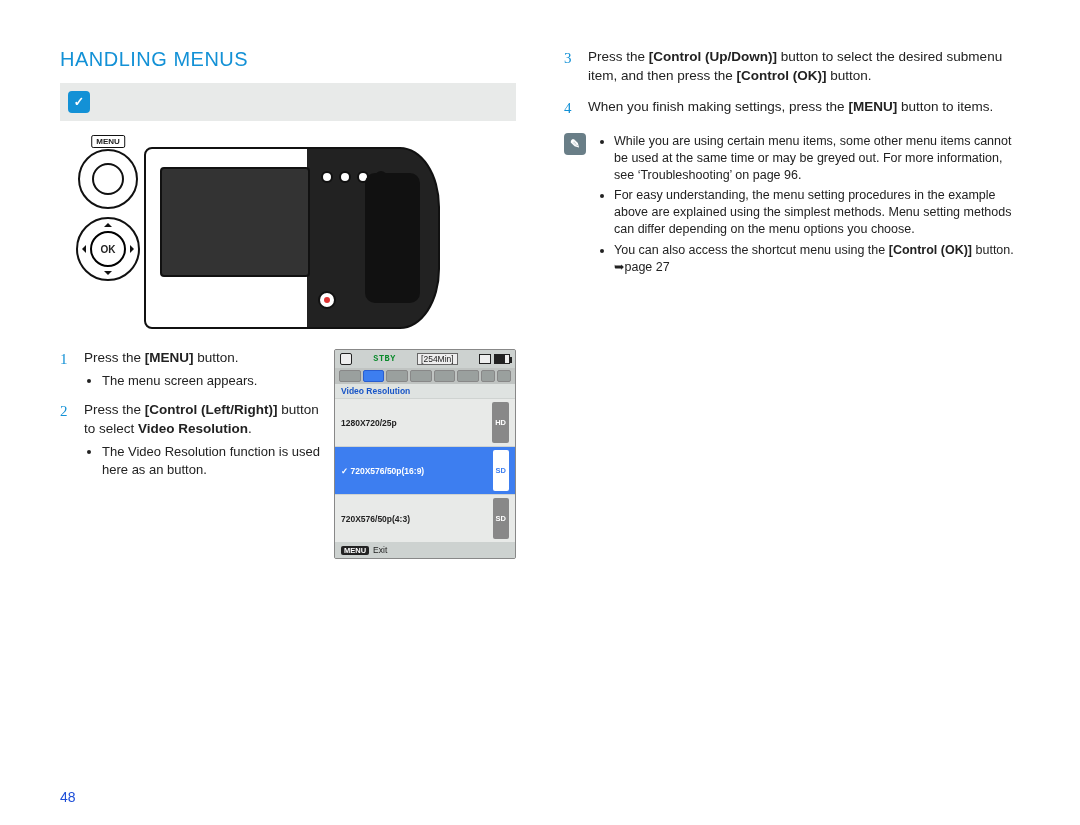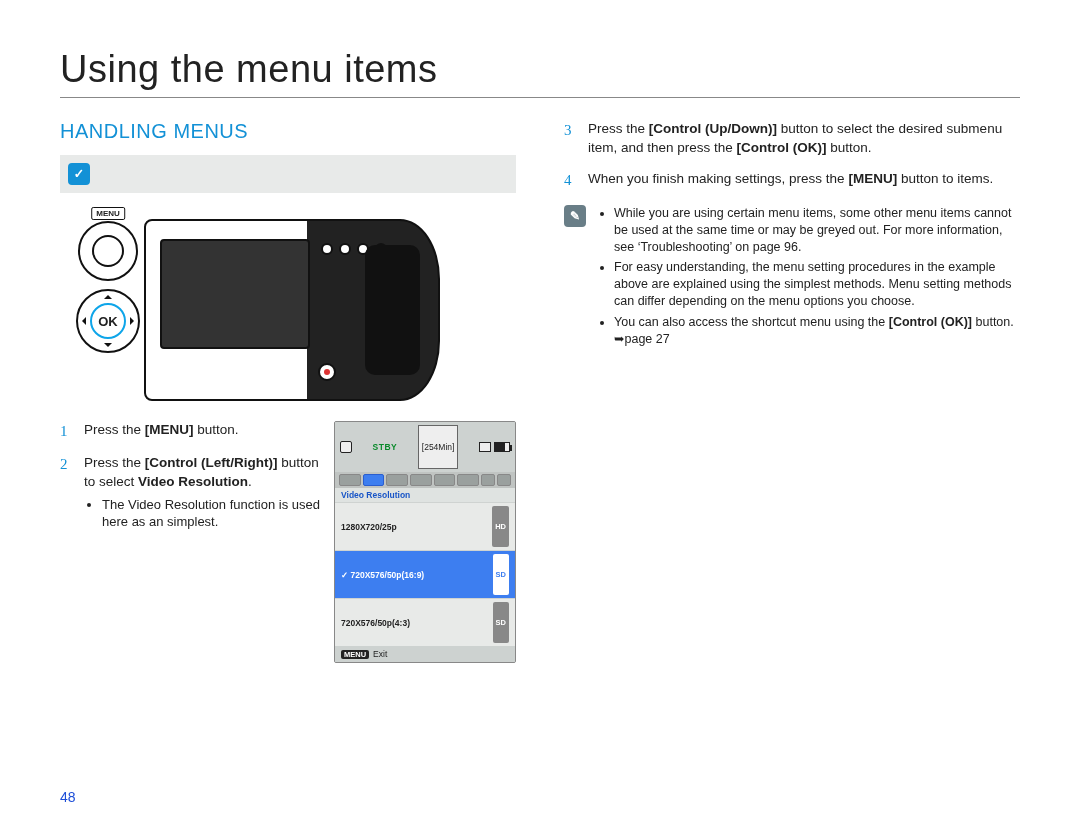--- a/index.html
+++ b/index.html
@@ -88,22 +88,22 @@
   .dial.menu::after {
     content:""; position:absolute; inset:12px; border:2px solid #111; border-radius:50%;
   }
   .dial.menu .lbl {
     position:absolute; top:-16px; left:50%; transform:translateX(-50%);
     background:#fff; border:1px solid #111; font-size:8px; font-weight:bold;
     padding:1px 4px; border-radius:2px;
   }
   .dial.ok { width:64px; height:64px; left:16px; top:78px; }
   .dial.ok .core {
-    position:absolute; inset:12px; border:2px solid #0ea5e9; border-radius:50%;
-    display:flex; align-items:center; justify-content:center; font-size:13px; font-weight:bold;
+    position:absolute; inset:12px; border:2px solid #000000; border-radius:50%;
+    display:flex; align-items:center; justify-content:center; font-size:10px; font-weight:bold;
   }
   .dial.ok .tri { position:absolute; width:0;height:0; border:4px solid transparent; }
   .dial.ok .tri.up    { top:0; left:50%; transform:translateX(-50%); border-bottom-color:#111;}
   .dial.ok .tri.down  { bottom:0; left:50%; transform:translateX(-50%); border-top-color:#111;}
   .dial.ok .tri.left  { left:0; top:50%; transform:translateY(-50%); border-right-color:#111;}
   .dial.ok .tri.right { right:0; top:50%; transform:translateY(-50%); border-left-color:#111;}
   .cam-body {
     position:absolute; left:84px; top:8px; right:0; bottom:0;
     border:2px solid #111; border-radius:8px 40px 40px 8px / 8px 60px 60px 8px;
     background: linear-gradient(90deg,#fff 0 55%, #222 55% 100%);
@@ -142,22 +142,22 @@
     color:#222;
     border-radius:2px;
     overflow:hidden;
     flex:0 0 182px;
   }
   .lcd .statbar {
     display:flex; align-items:center; justify-content:space-between;
     padding:3px 5px; background:#cdd2d0;
   }
   .lcd .statbar .sd { width:12px;height:12px; border:1px solid #222; border-radius:2px; background:#eee;}
-  .lcd .statbar .stby { color:#0a8a2b; font-weight:bold; letter-spacing:0.5px;}
-  .lcd .statbar .time { border:1px solid #666; padding:16px 3px; background:#eee;}
+  .lcd .statbar .stby { color:#0a8a2b; font-weight:bold; letter-spacing:0.5px;font-family:Liberation Mono, monospace;}
+  .lcd .statbar .time { border:1px solid #666; padding:0 3px; background:#eee;}
   .lcd .statbar .right-icons{ display:flex; gap:3px;}
   .lcd .statbar .batt { width:16px;height:10px; border:1px solid #222; position:relative; background:linear-gradient(90deg,#222 0 70%,#eee 70% 100%);}
   .lcd .statbar .batt::after{content:"";position:absolute;right:-3px;top:2px;width:2px;height:6px;background:#222;}
   .lcd .statbar .card{ width:12px;height:10px; border:1px solid #222; background:#eee;}
   .lcd .tabbar {
     display:flex; gap:2px; padding:2px 4px; background:#c0c4c2;
   }
   .lcd .tabbar .tab {
     flex:1; height:12px; background:#9aa09e; border:1px solid #888; border-radius:2px;
   }
@@ -181,21 +181,20 @@
   .page-number {
     position:absolute; left:60px; bottom:20px; font-size:14px; color:#1d4ed8;
   }
   b { font-weight: bold; }
 </style>
 </head>
 <body>
 
 <div class="page">
 
-  <h1 class="chapter-title">Using the menu items</h1>
 
   <div class="columns">
 
     <div class="col">
 
       <h2 class="section-heading">HANDLING MENUS</h2>
 
 
       <div class="note-box">
         <div class="note-icon">✓</div>
@@ -225,28 +224,31 @@
         </div>
       </div>
 
       <div class="left-bottom">
         <div class="left-steps-col">
           <ol class="steps">
             <li>
               <span class="num">1</span>
               <div class="step-body">
                 <span>Press the </span><b>[MENU]</b><span> button.</span>
+                <ul>
+                    <li>The menu screen appears.</li>
+                  </ul>
               </div>
             </li>
             <li>
               <span class="num">2</span>
               <div class="step-body">
                 <span>Press the </span><b>[Control (Left/Right)]</b><span> button to select </span><b>Video Resolution</b><span>.</span>
                 <ul>
-                    <li>The Video Resolution function is used here as an simplest.</li>
+                    <li>The Video Resolution function is used here as an button.</li>
                   </ul>
               </div>
             </li>
           </ol>
         </div>
 
         <div class="lcd">
           <div class="statbar">
             <div class="sd"></div>
             <span class="stby">STBY</span>

